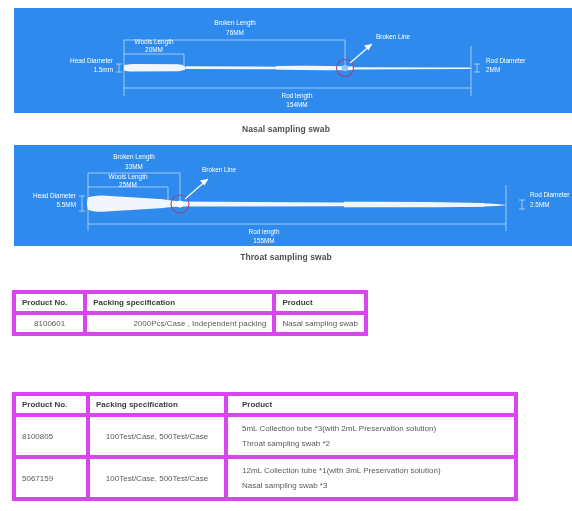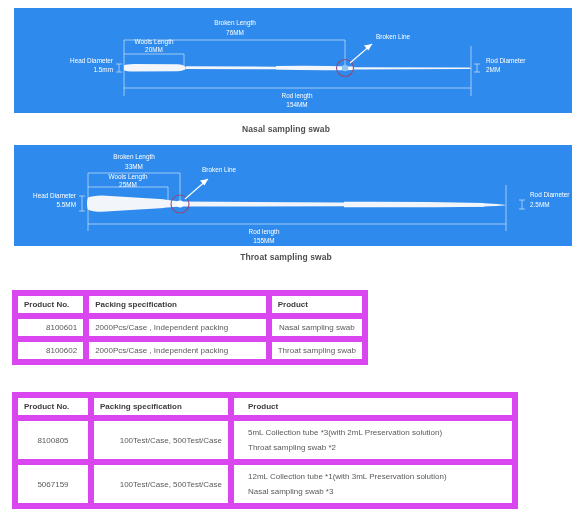--- a/index.html
+++ b/index.html
@@ -35,42 +35,42 @@
 
   
   .tbl{
     position:absolute;
     border-collapse:collapse;
     font-size:8px;
     color:#5a5a5a;
     background:#fff;
   }
   .tbl td,.tbl th{
-    border:6px solid #d946ef;
+    border:4px solid #d946ef;
     padding:4px 6px;
     font-weight:normal;
     vertical-align:middle;
     white-space:nowrap;
   }
   .tbl th{
     font-weight:bold;
     color:#3d3d3d;
     text-align:left;
   }
   #table-packing{left:12px;top:290px;width:356px;}
-  #table-packing .c-no{width:56px;text-align:right;}
-  #table-packing .c-spec{width:176px;text-align:left;}
+  #table-packing .c-no{width:56px;text-align:center;}
+  #table-packing .c-spec{width:176px;text-align:right;}
   #table-packing .c-prod{text-align:center;}
   #table-packing th.c-no{text-align:left;}
   #table-packing th.c-spec{text-align:left;}
   #table-packing th.c-prod{text-align:left;}
 
   #table-kits{left:12px;top:392px;width:506px;}
-  #table-kits .k-no{width:58px;text-align:center;}
-  #table-kits .k-spec{width:122px;text-align:right;}
+  #table-kits .k-no{width:58px;text-align:left;}
+  #table-kits .k-spec{width:122px;text-align:center;}
   #table-kits .k-prod{text-align:left;padding-left:14px;}
   #table-kits th.k-no,#table-kits th.k-spec{text-align:left;}
   #table-kits .k-prod .line{display:block;margin:2px 0 6px 0;}
   #table-kits .k-prod .line:last-child{margin-bottom:2px;}
   #table-kits td{height:30px;}
 
   .lbl{font-size:6.4px;fill:#ffffff;font-family:"Liberation Sans", sans-serif;}
   .lbl-c{text-anchor:middle;}
   .lbl-e{text-anchor:end;}
   .lbl-s{text-anchor:start;}
@@ -196,25 +196,20 @@
       <th class="c-spec">Packing specification</th>
       <th class="c-prod">Product</th>
     </tr>
   </thead>
   <tbody>
     <tr>
       <td class="c-no">8100601</td>
       <td class="c-spec">2000Pcs/Case , Independent packing</td>
       <td class="c-prod">Nasal sampling swab</td>
     </tr>
-    <tr>
-      <td class="c-no">8100602</td>
-      <td class="c-spec">2000Pcs/Case , Independent packing</td>
-      <td class="c-prod">Throat sampling swab</td>
-    </tr>
   </tbody>
 </table>
 
 <table class="tbl" id="table-kits">
   <thead>
     <tr>
       <th class="k-no">Product No.</th>
       <th class="k-spec">Packing specification</th>
       <th class="k-prod">Product</th>
     </tr>

